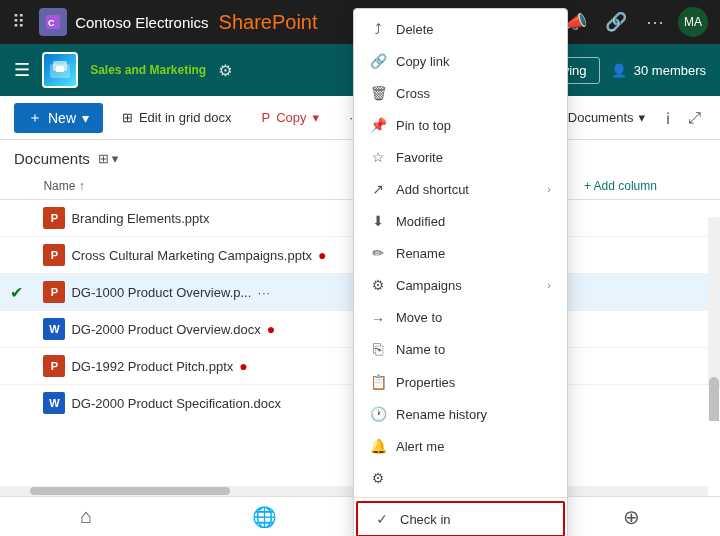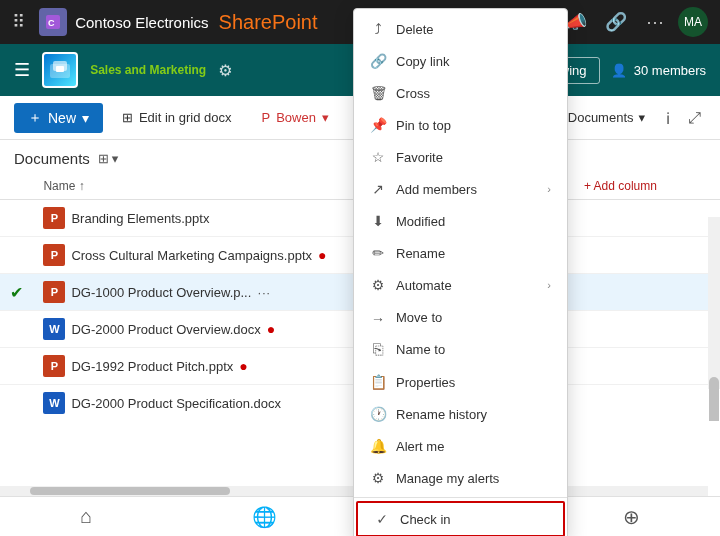--- a/index.html
+++ b/index.html
@@ -243,21 +243,21 @@
     <span>＋</span>
     <span>New</span>
     <span>▾</span>
   </button>
   <button class="toolbar-btn">
     <span>⊞</span>
     <span>Edit in grid docx</span>
   </button>
   <button class="toolbar-btn open-btn">
     <span style="color:#cc3333;">P</span>
-    <span>Bowen</span>
+    <span>Copy</span>
     <span>▾</span>
   </button>
   <button class="toolbar-btn">···</button>
   <div class="toolbar-spacer"></div>
   <button class="all-docs-btn">
     <span>≡</span>
     <span>All Documents</span>
     <span>▾</span>
   </button>
   <button class="toolbar-icon-btn">ℹ</button>
@@ -276,21 +276,21 @@
   <table class="file-table">
     <thead>
       <tr>
         <th class="check-col"></th>
         <th class="col-name">
           <span>Name</span> ↑
         </th>
         <th>
           <span>Modified By</span> ↑
         </th>
-        <th style="color:#b91c1c">
+        <th style="color:#0f766e">
           <span>+ Add column</span>
         </th>
       </tr>
     </thead>
     <tbody id="file-tbody">
     <tr>
     <td></td>
     <td>
       <div class="file-name-cell">
         <span style="display:inline-flex;align-items:center;justify-content:center;width:22px;height:22px;background:#c43e1c;color:white;font-size:11px;font-weight:700;border-radius:2px;">P</span>
@@ -405,36 +405,36 @@
     <span>Pin to top</span>
 
   </div>
     <div class="menu-item">
     <span class="menu-icon">☆</span>
     <span>Favorite</span>
 
   </div>
     <div class="menu-item">
     <span class="menu-icon">↗</span>
-    <span>Add members</span>
+    <span>Add shortcut</span>
     <span class="chevron">›</span>
   </div>
     <div class="menu-item">
     <span class="menu-icon">⬇</span>
     <span>Modified</span>
 
   </div>
     <div class="menu-item">
     <span class="menu-icon">✏</span>
     <span>Rename</span>
 
   </div>
     <div class="menu-item">
     <span class="menu-icon">⚙</span>
-    <span>Automate</span>
+    <span>Campaigns</span>
     <span class="chevron">›</span>
   </div>
     <div class="menu-item">
     <span class="menu-icon">→</span>
     <span>Move to</span>
 
   </div>
     <div class="menu-item">
     <span class="menu-icon">⎘</span>
     <span>Name to</span>
@@ -450,21 +450,20 @@
     <span>Rename history</span>
 
   </div>
     <div class="menu-item">
     <span class="menu-icon">🔔</span>
     <span>Alert me</span>
 
   </div>
     <div class="menu-item">
     <span class="menu-icon">⚙</span>
-    <span>Manage my alerts</span>
 
   </div>
     <div class="menu-divider"></div>
     <div class="menu-item highlighted">
     <span class="menu-icon">✓</span>
     <span>Check in</span>
 
   </div>
   </div>
 

